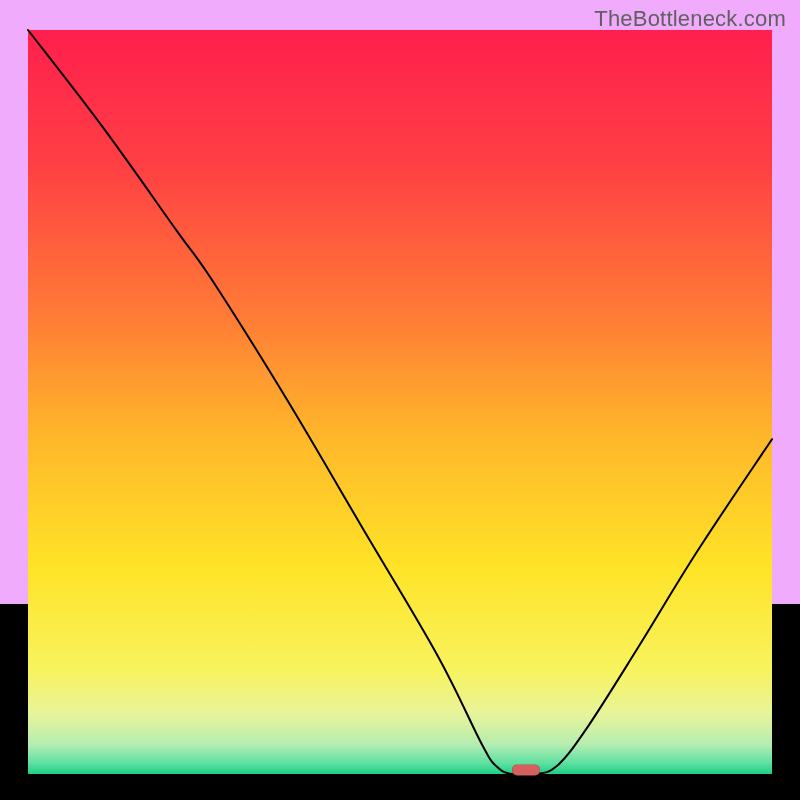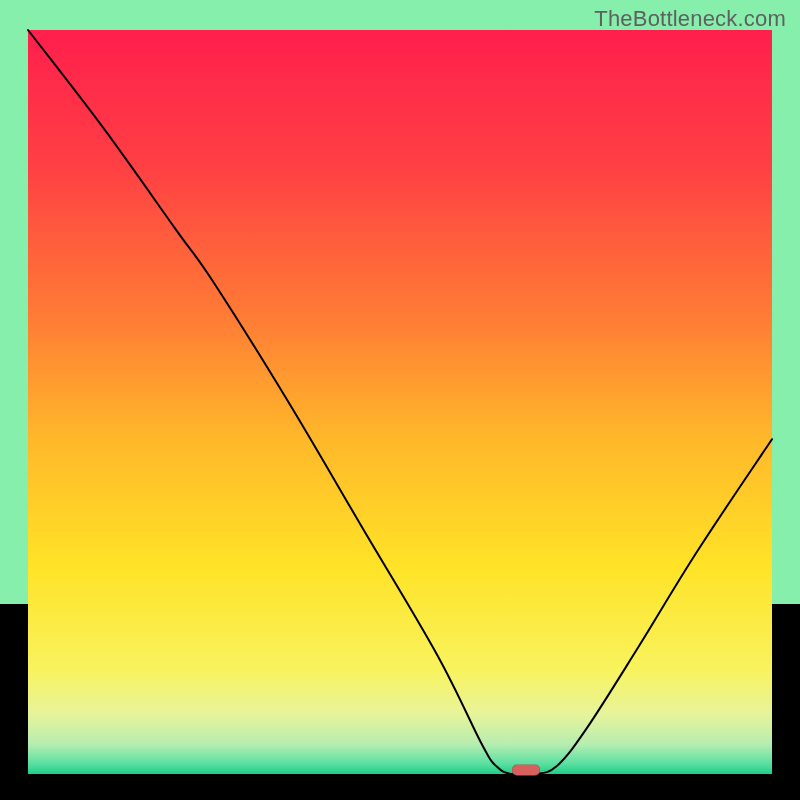--- a/index.html
+++ b/index.html
@@ -8,21 +8,21 @@
     width: 800px;
     height: 800px;
     background: #000;
     overflow: hidden;
     font-family: Arial, Helvetica, sans-serif;
   }
   .frame {
     position: relative;
     width: 800px;
     height: 604px;
-    background: #86efac;
+    background: #f0abfc;
   }
   .watermark {
     position: absolute;
     top: 6px;
     right: 14px;
     color: #606060;
     font-size: 22px;
     font-weight: 500;
     letter-spacing: 0.2px;
     z-index: 10;

